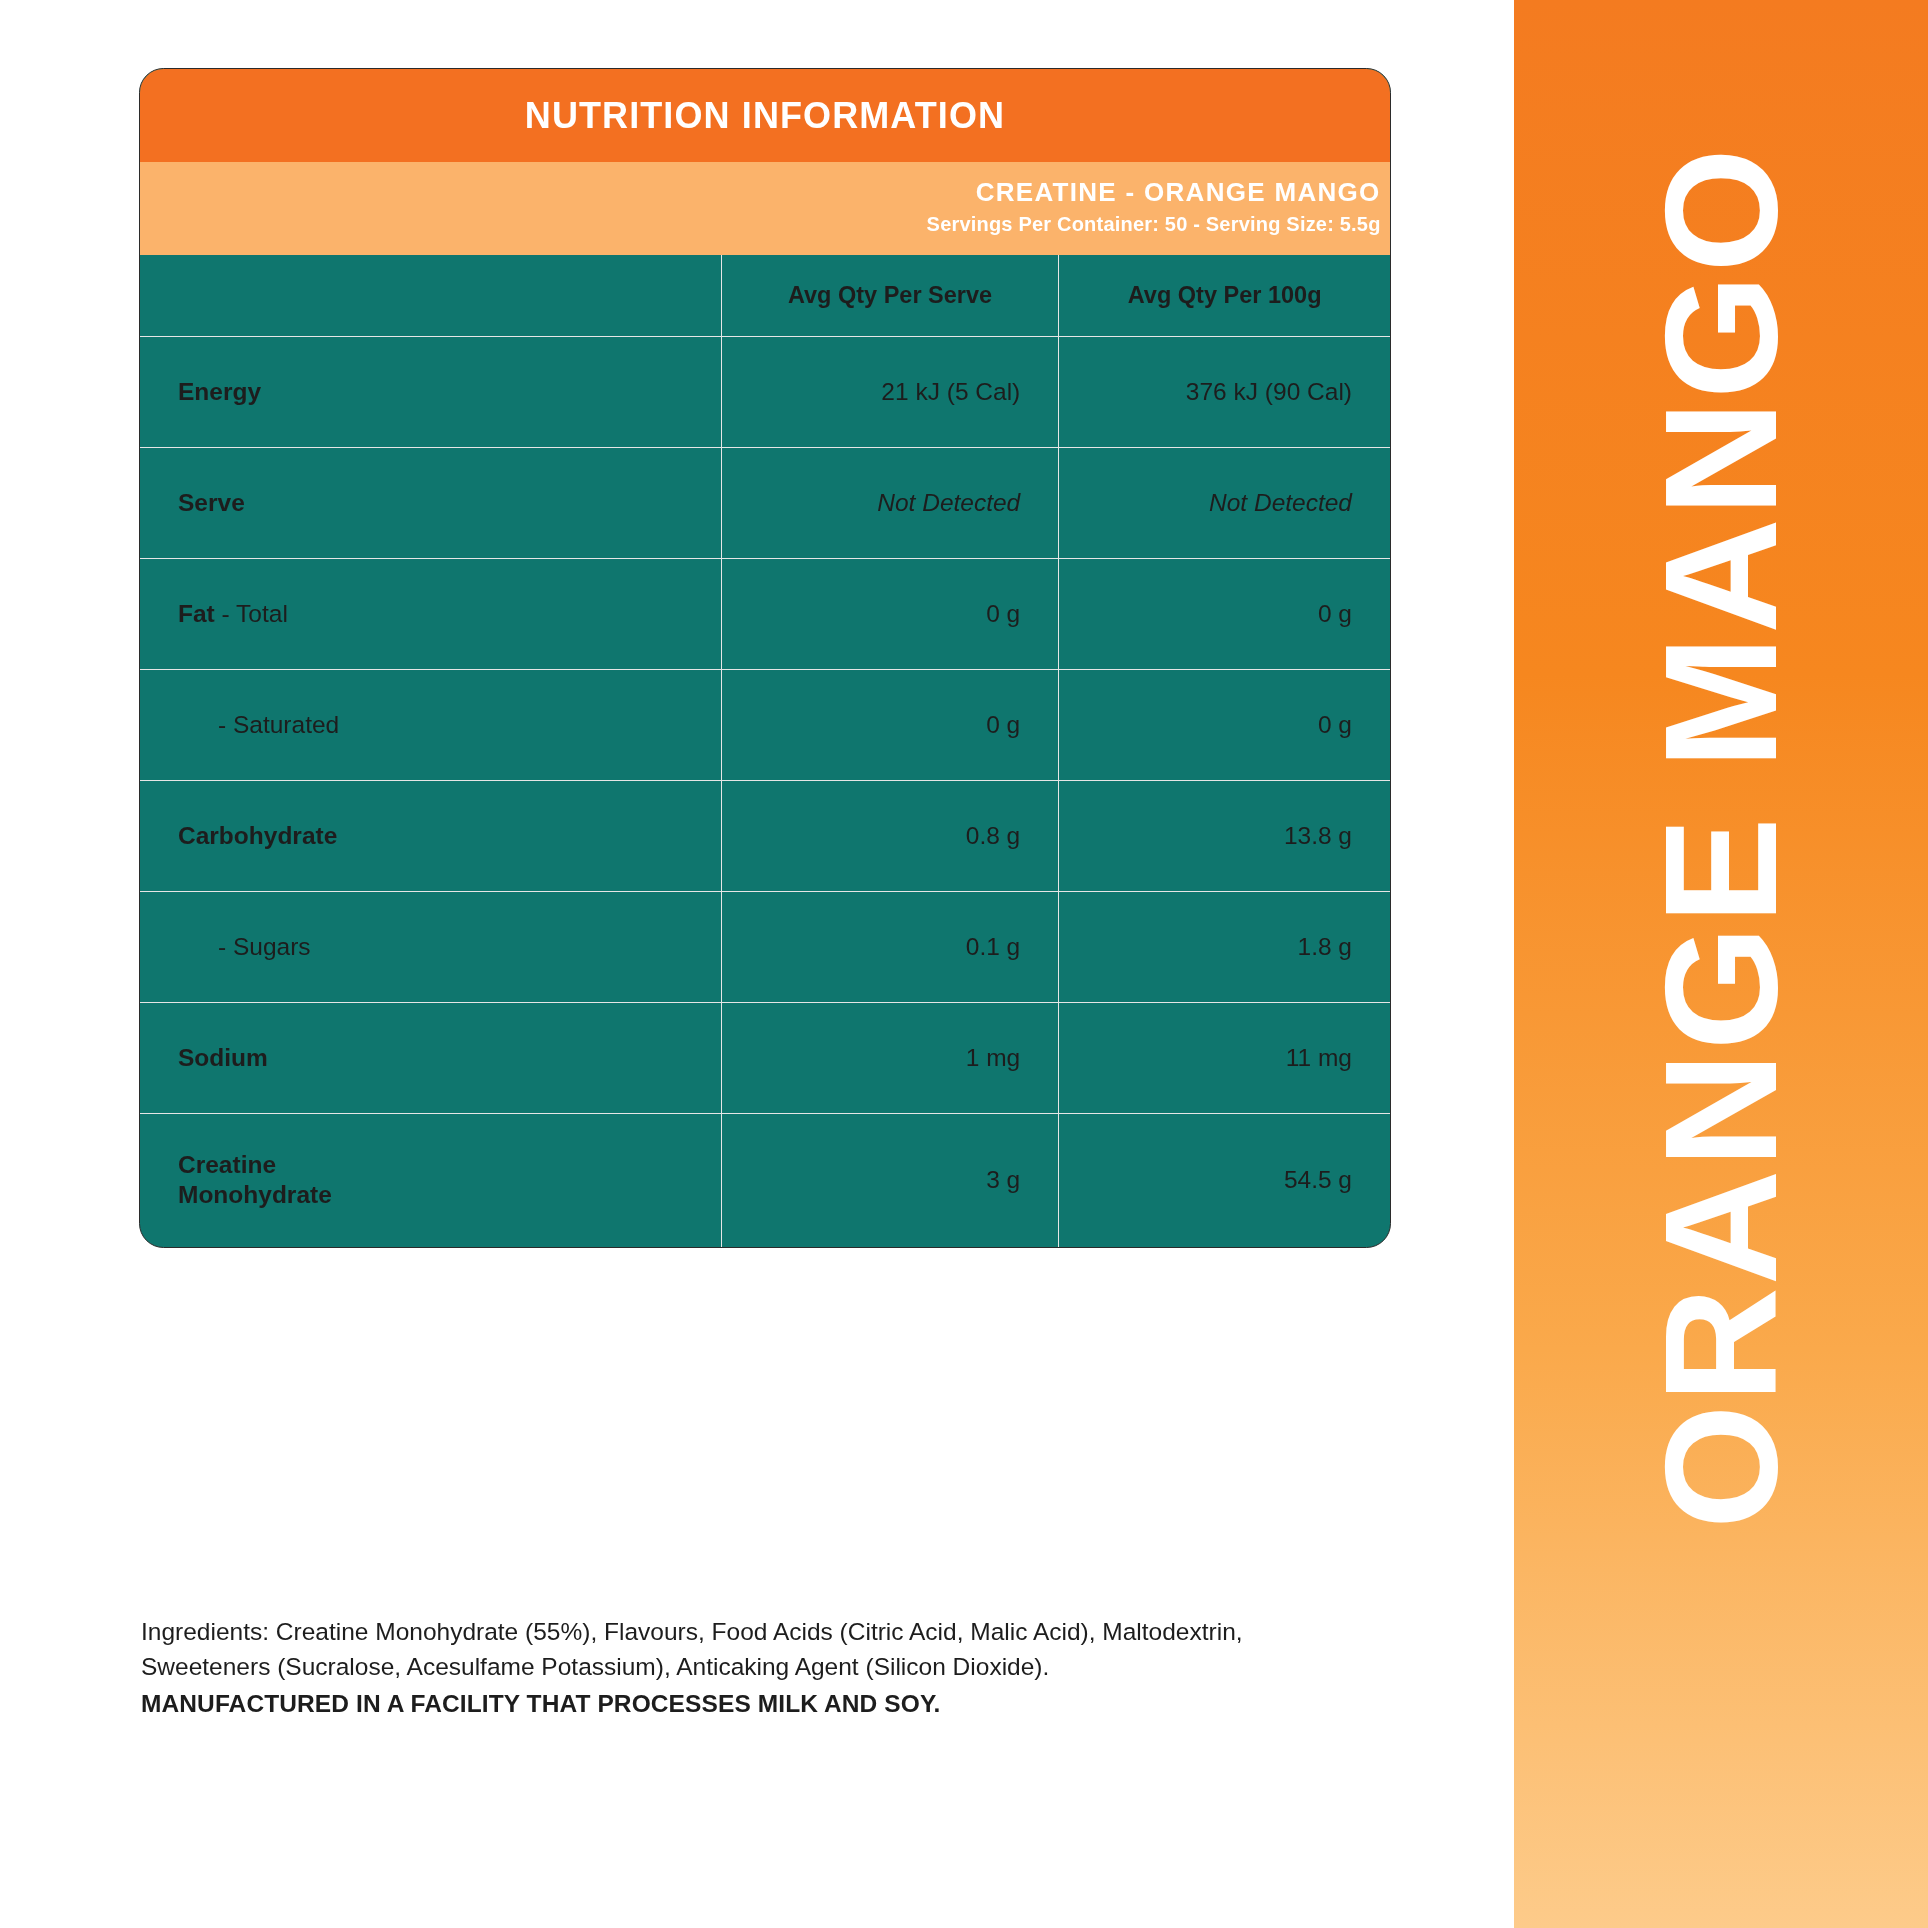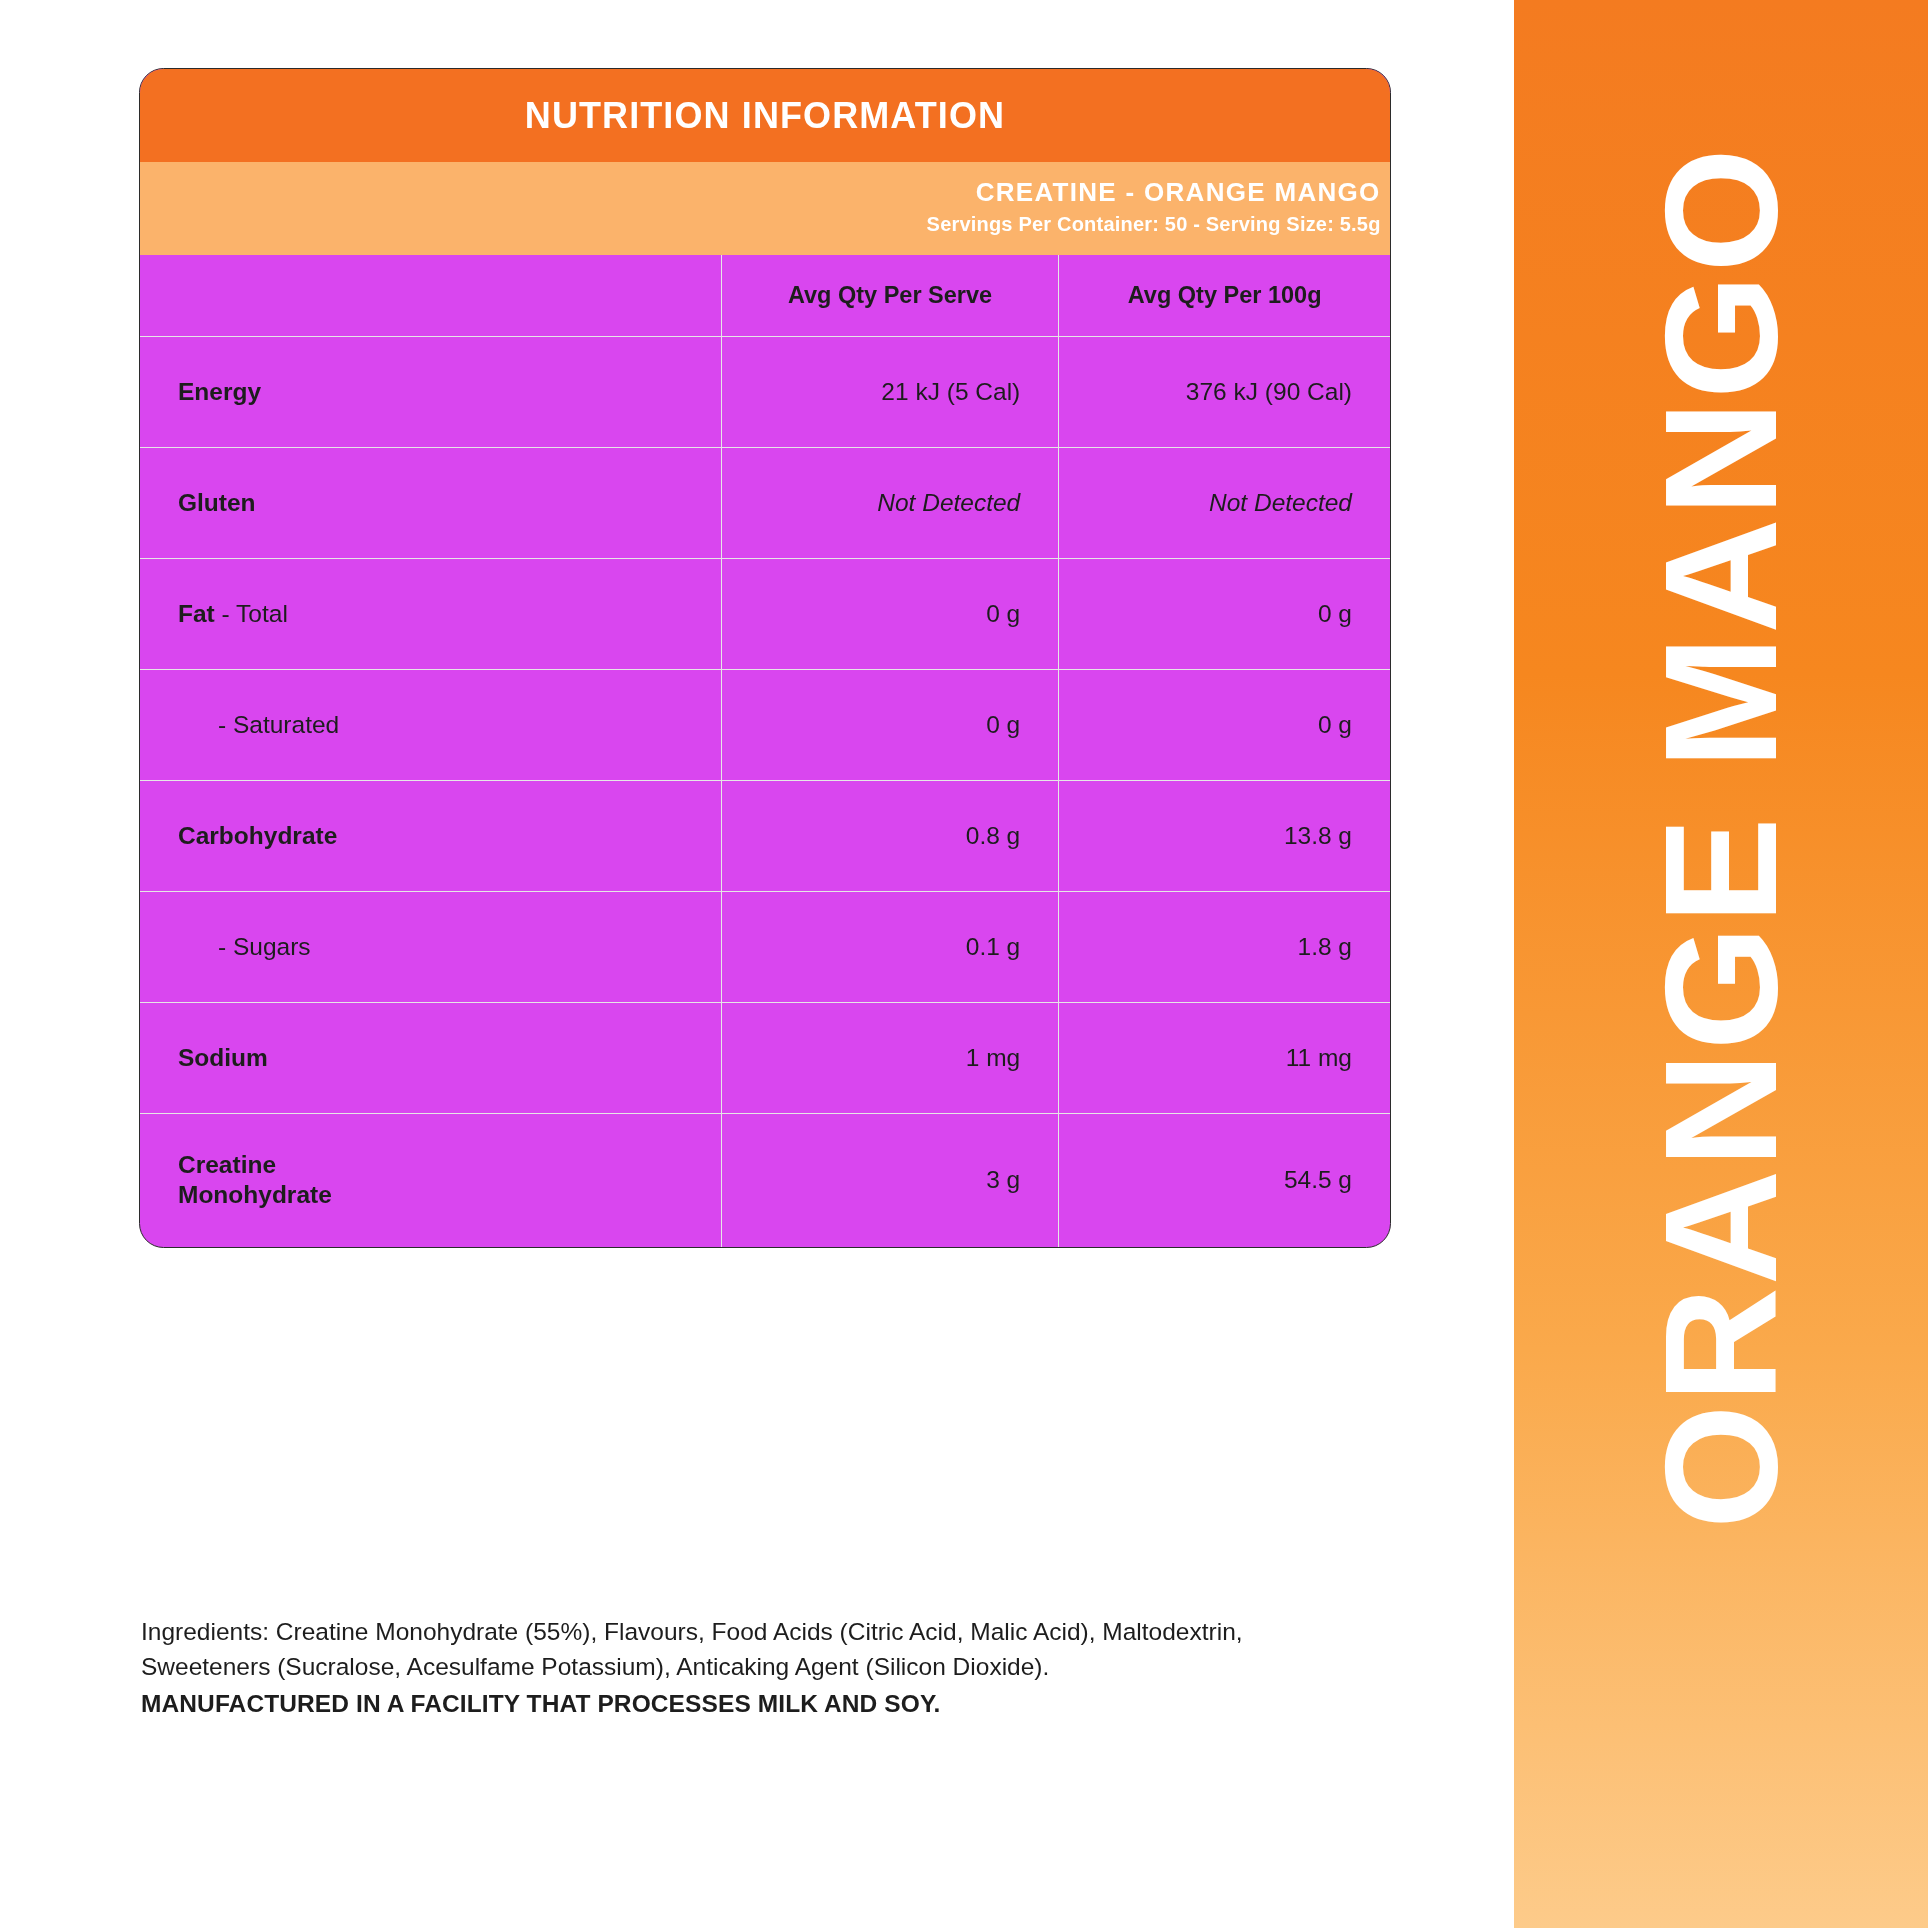--- a/index.html
+++ b/index.html
@@ -56,21 +56,21 @@
 
   
   .panel {
     position: absolute;
     left: 139px;
     top: 68px;
     width: 1252px;
     border: 1.9px solid #2b2b2b;
     border-radius: 24.5px;
     overflow: hidden;
-    background: #d946ef;
+    background: #0f766e;
     box-sizing: border-box;
   }
 
   .panel-header {
     background: #F37021;
     color: #ffffff;
     text-align: center;
     font-size: 36px;
     font-weight: bold;
     letter-spacing: 1.1px;
@@ -193,21 +193,21 @@
           <th>Avg Qty Per 100g</th>
         </tr>
       </thead>
       <tbody id="nutri-body">
           <tr>
             <td class="label"><span class="b">Energy</span></td>
             <td class="value">21 kJ (5 Cal)</td>
             <td class="value">376 kJ (90 Cal)</td>
           </tr>
           <tr>
-            <td class="label"><span class="b">Gluten</span></td>
+            <td class="label"><span class="b">Serve</span></td>
             <td class="value italic">Not Detected</td>
             <td class="value italic">Not Detected</td>
           </tr>
           <tr>
             <td class="label"><span class="b">Fat</span> - Total</td>
             <td class="value">0 g</td>
             <td class="value">0 g</td>
           </tr>
           <tr>
             <td class="label"><span class="indent">- Saturated</span></td>

